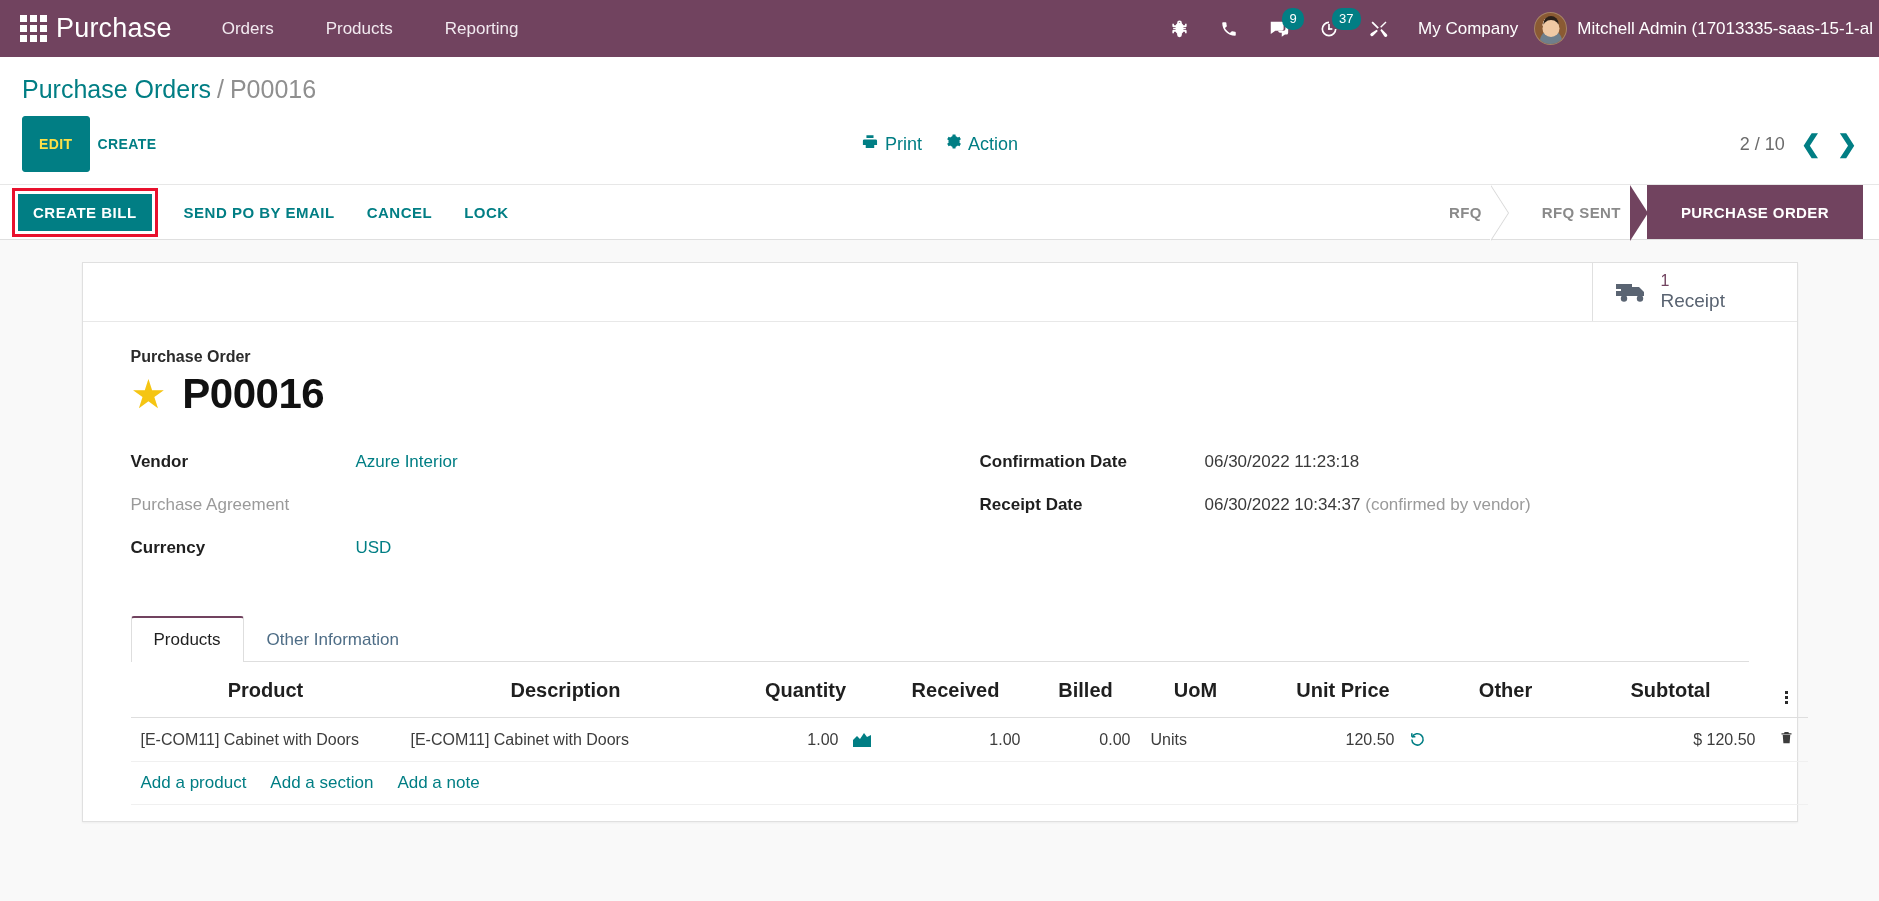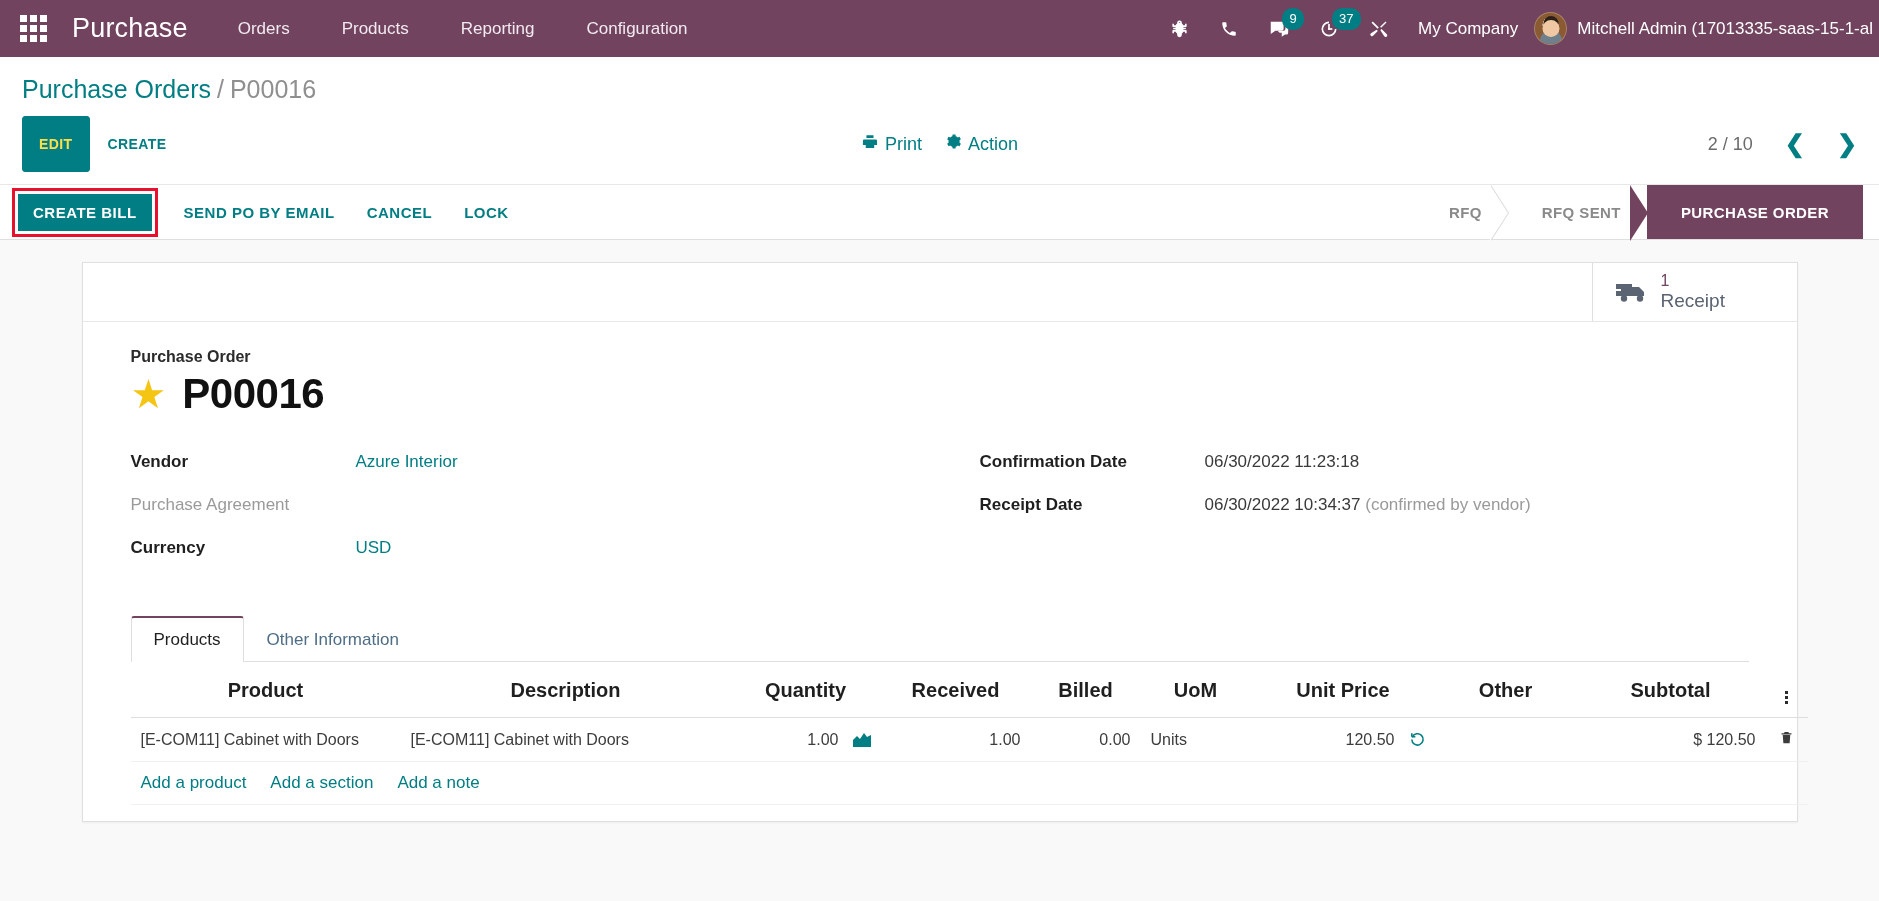--- a/index.html
+++ b/index.html
@@ -29,21 +29,20 @@
   .apps-grid .dots {
     display: grid;
     grid-template-columns: repeat(3, 7px);
     grid-template-rows: repeat(3, 7px);
     gap: 3px;
   }
   .apps-grid .dots i { background: #ffffff; display: block; width: 7px; height: 7px; }
   .brand {
     font-size: 27px;
     font-weight: 400;
-    margin-left: 16px;
     margin-right: 30px;
     letter-spacing: .2px;
     white-space: nowrap;
   }
   .nav-menu { display: flex; align-items: flex-end; gap: 12px; }
   .nav-menu .item {
     font-size: 17px;
     padding: 18px 20px;
     color: #f2eaf0;
     white-space: nowrap;
@@ -129,33 +128,33 @@
     font-weight: 700;
     letter-spacing: .4px;
     padding: 19px 16px;
     border-radius: 3px;
     cursor: pointer;
   }
   .btn-link-cap {
     color: #017e84;
     background: none; border: none;
     font-size: 14px; font-weight: 700; letter-spacing: .4px;
-    padding: 9px 18px; cursor: pointer;
+    padding: 9px 8px; cursor: pointer;
   }
   .cp-center {
     position: absolute; left: 50%; transform: translateX(-50%);
     display: flex; align-items: center; gap: 22px;
   }
   .cp-action {
     color: #017e84; font-size: 18px; display: flex; align-items: center; gap: 7px;
     cursor: pointer;
   }
   .pager {
     position: absolute; right: 22px;
-    display: flex; align-items: center; gap: 32px;
+    display: flex; align-items: center; gap: 16px;
   }
   .pager-value { color: #6b6b6b; font-size: 18px; }
   .pager-btn { color: #017e84; font-size: 24px; line-height: 1; cursor: pointer; font-weight: 700; }
 
   
   .statusbar {
     border-top: 1px solid #e7e7e7;
     border-bottom: 1px solid #dfdfdf;
     background: #fff;
     display: flex; align-items: center;
@@ -344,21 +343,20 @@
         <i></i>
         <i></i>
         <i></i>
       </div>
   </div>
   <div class="brand">Purchase</div>
   <div class="nav-menu">
     <div class="item">Orders</div>
     <div class="item">Products</div>
     <div class="item">Reporting</div>
-    <div class="item">Configuration</div>
   </div>
 
   <div class="nav-right">
     <div class="nav-icon">
       <svg width="19" height="19" viewBox="0 0 24 24">
           <path d="M12 2a3 3 0 0 0-3 3v.6A5 5 0 0 0 7.2 8H5V6H3v3.2c0 .4.3.8.8.8H7v1H4v2h3v1H3.8a.8.8 0 0 0-.8.8V18h2v-2h2.2a5 5 0 0 0 1.8 2.4V20a3 3 0 0 0 6 0v-1.6a5 5 0 0 0 1.8-2.4H19v2h2v-3.2a.8.8 0 0 0-.8-.8H17v-1h3v-2h-3v-1h3.2c.5 0 .8-.4.8-.8V6h-2v2h-2.2A5 5 0 0 0 15 5.6V5a3 3 0 0 0-3-3zm0 2a1 1 0 0 1 1 1v.2a5 5 0 0 0-2 0V5a1 1 0 0 1 1-1z"></path>
         </svg>
     </div>
     <div class="nav-icon">
       <svg width="18" height="18" viewBox="0 0 24 24">

